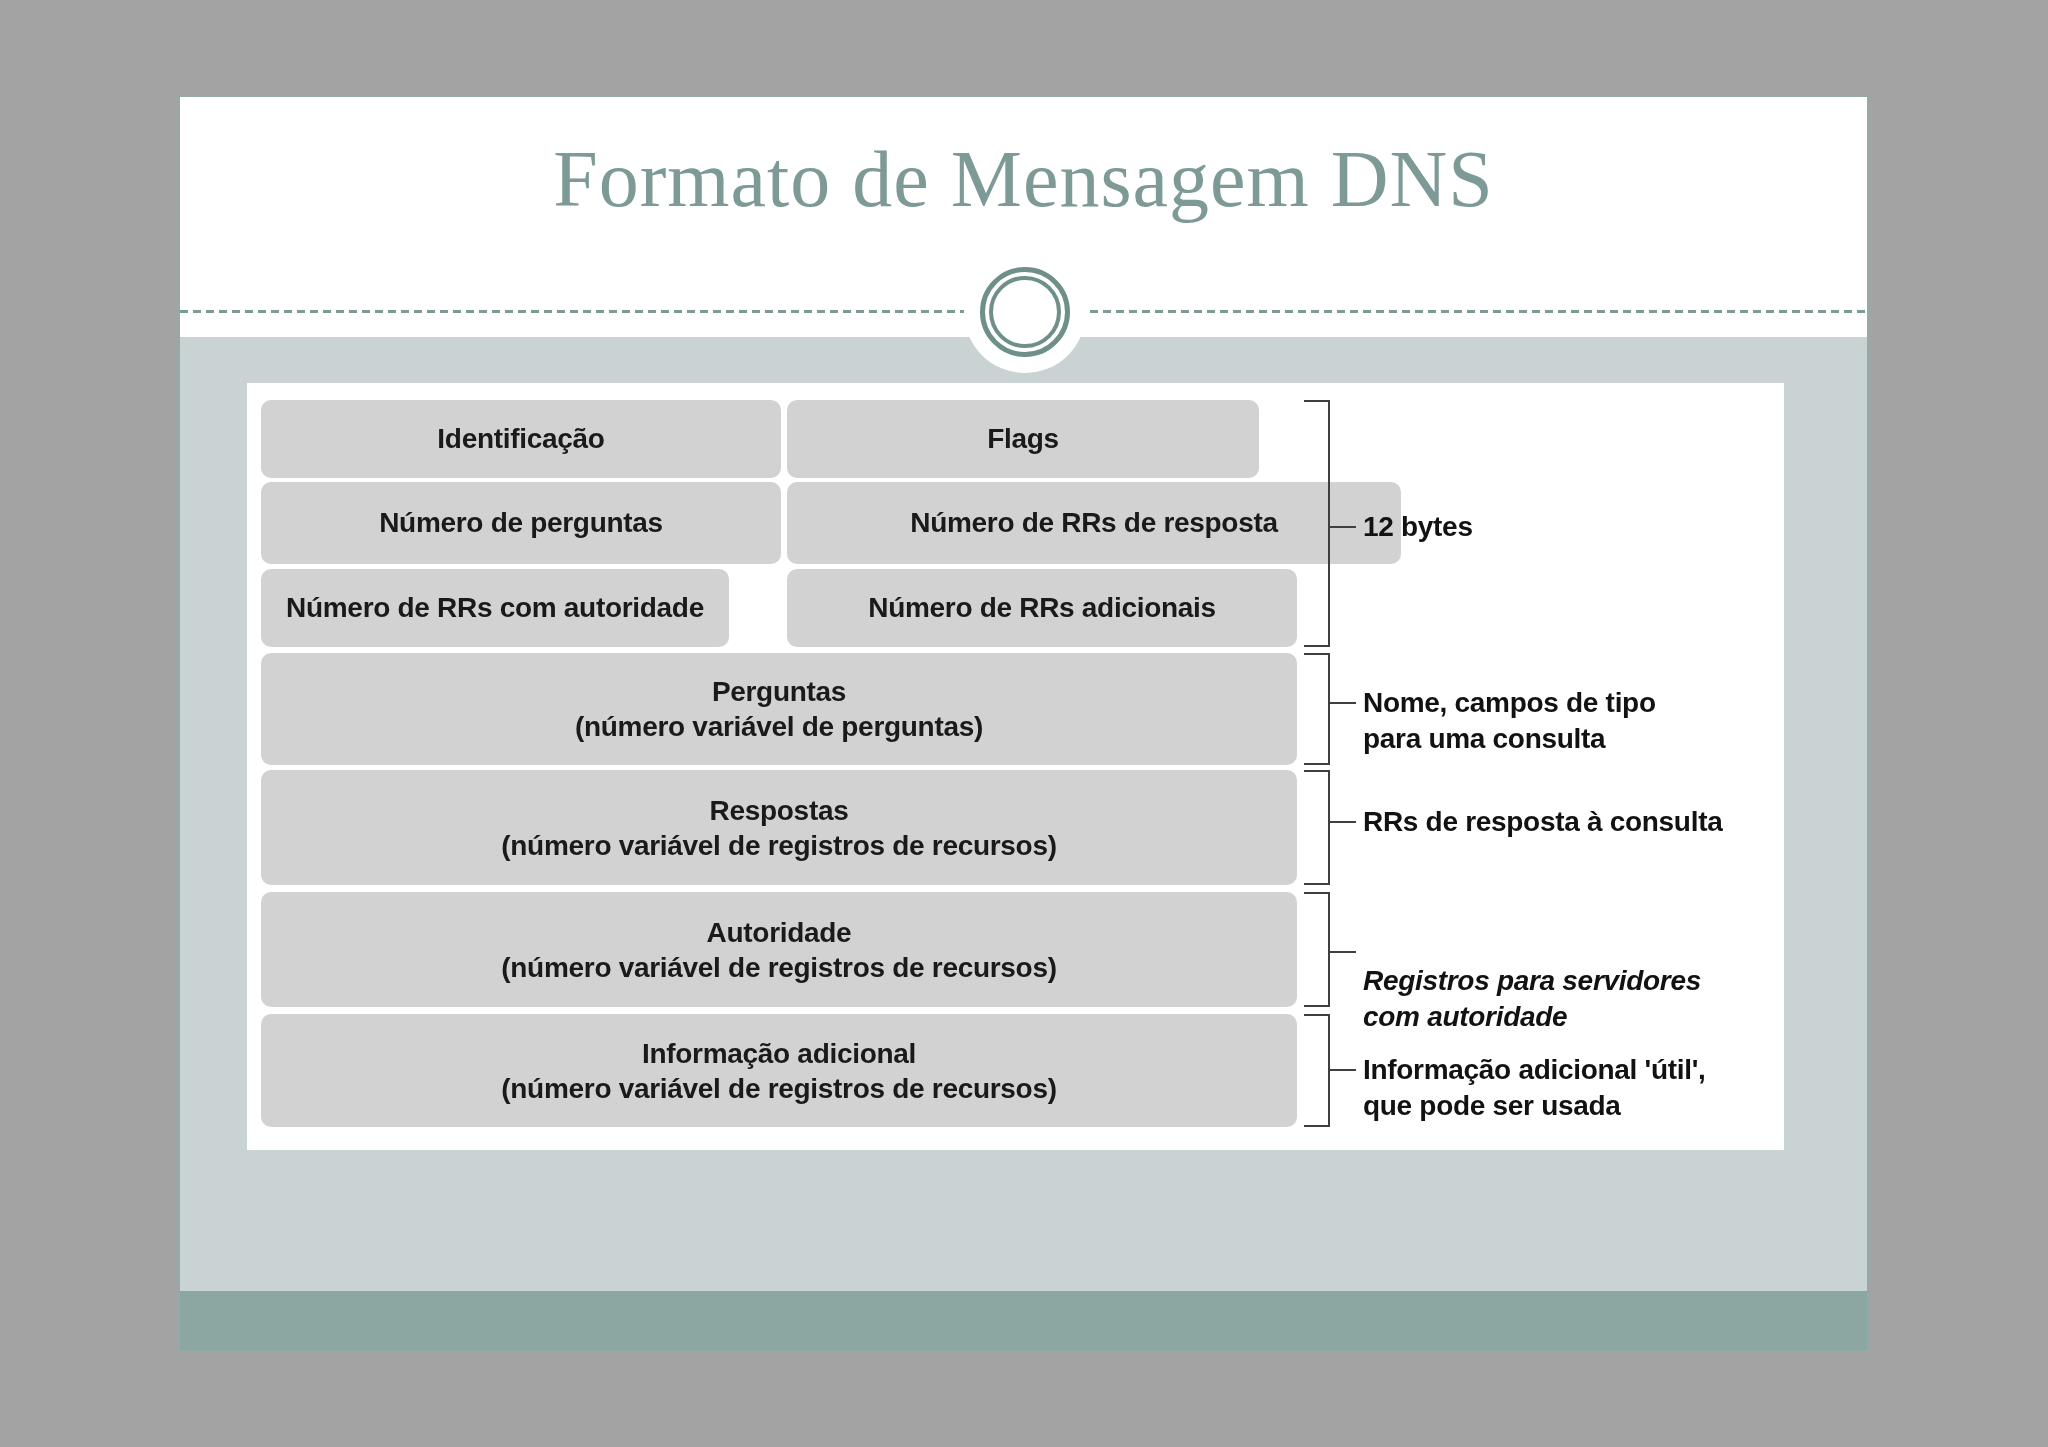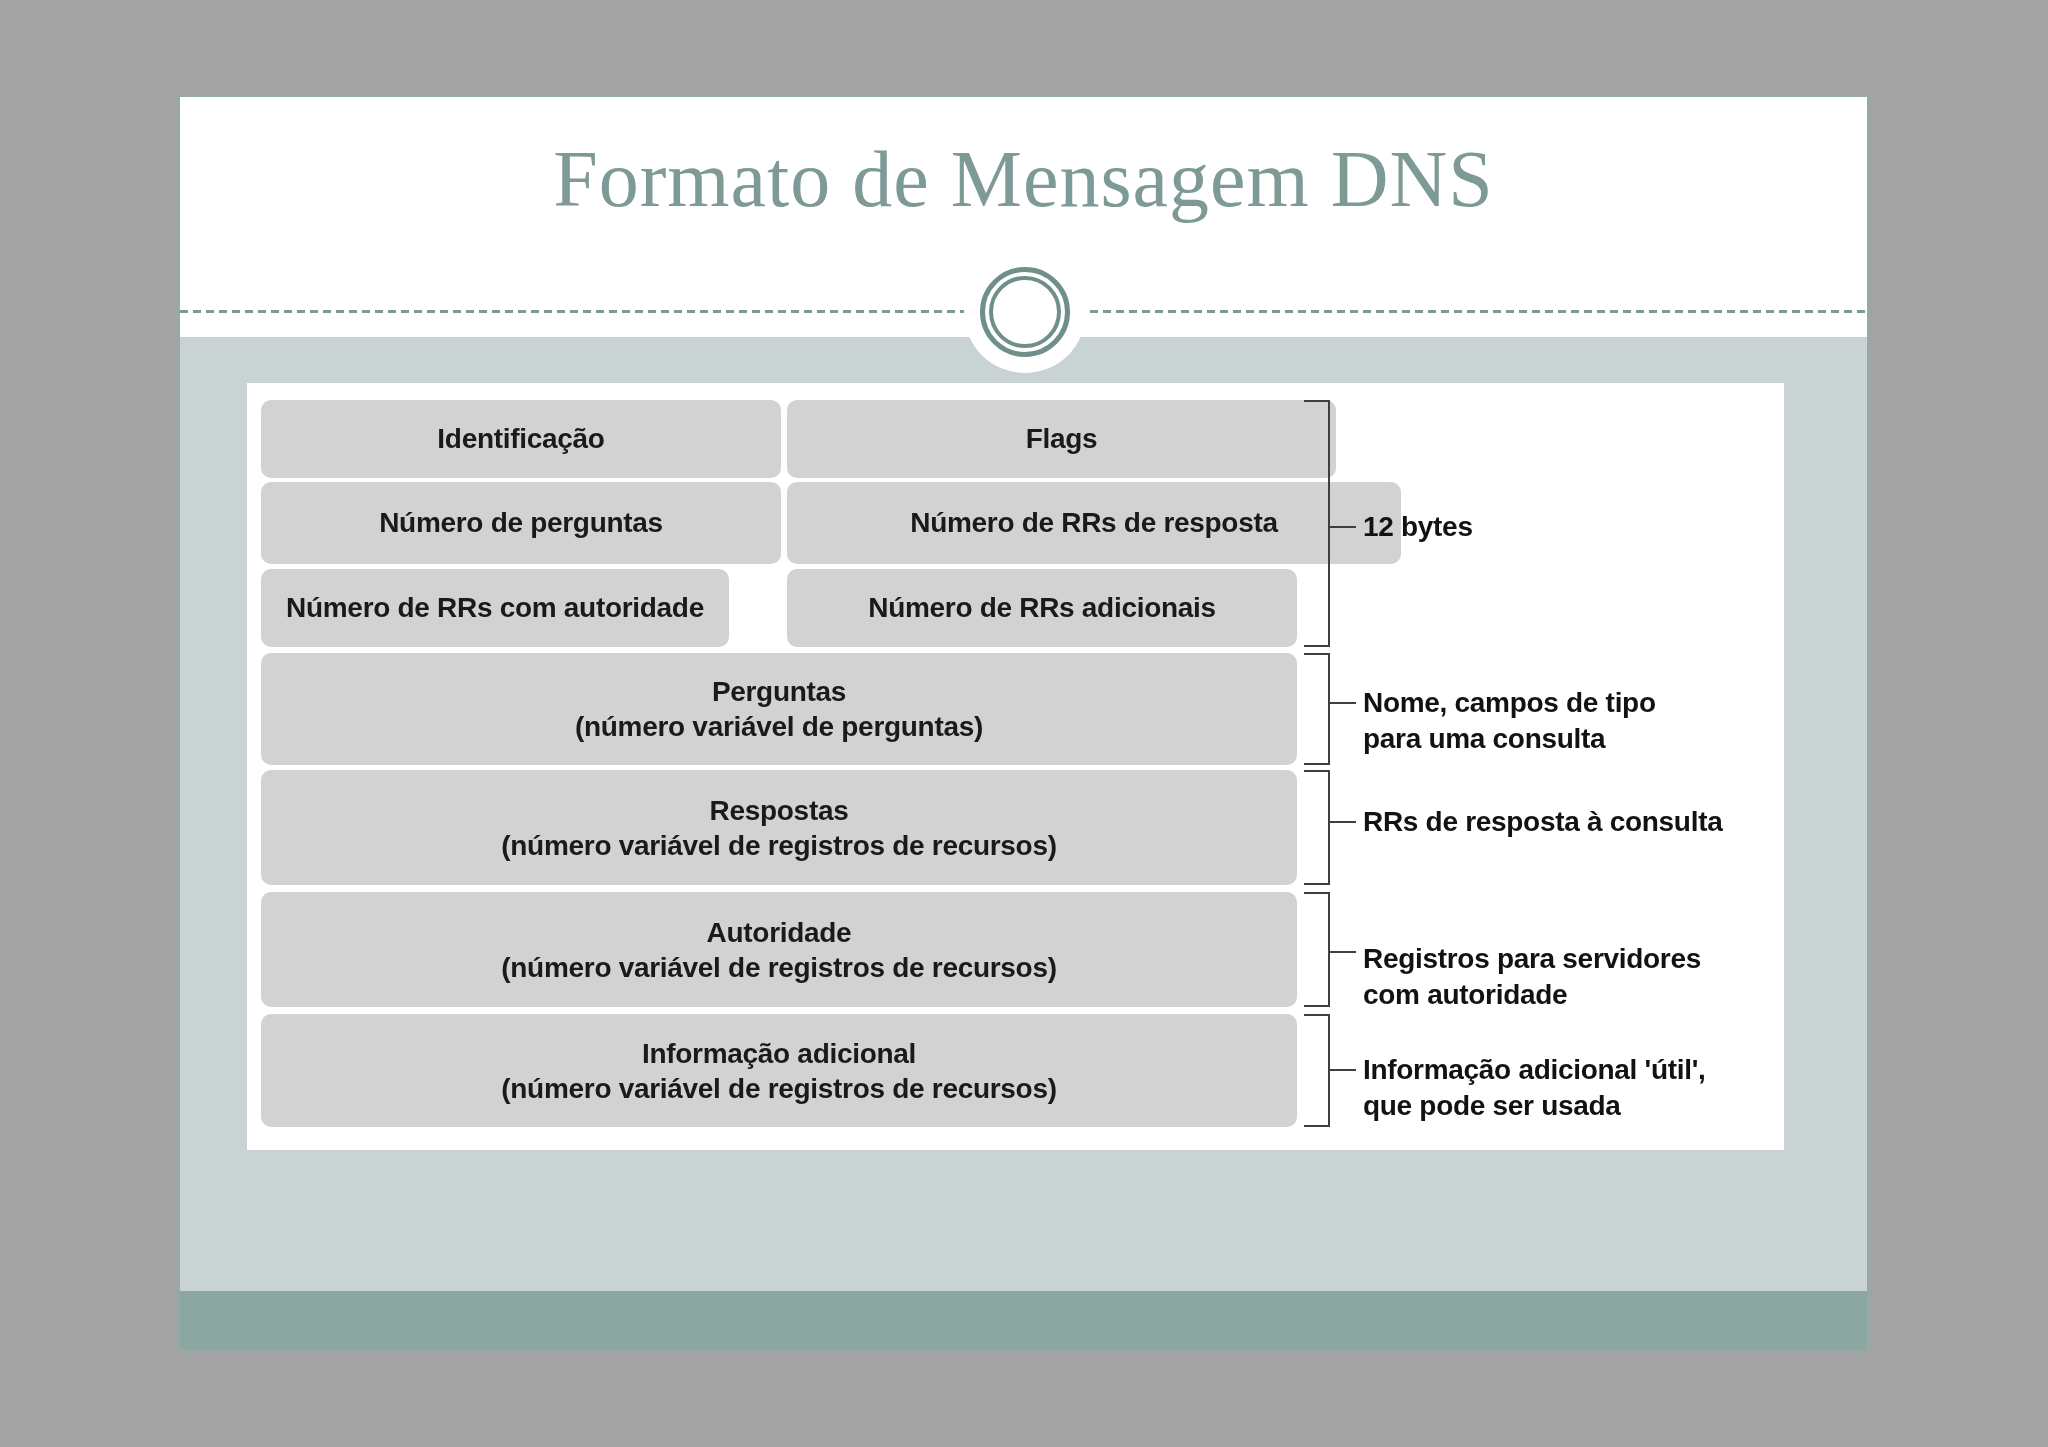--- a/index.html
+++ b/index.html
@@ -49,21 +49,21 @@
     <div class="divider"></div>
     <div class="halo"></div>
     <div class="ring-outer"></div>
     <div class="ring-inner"></div>
 
     <div class="whitebox">
 
       <div class="cell" style="left:14px;top:17px;width:520px;height:78px;">
         <span>Identificação</span>
       </div>
-      <div class="cell" style="left:540px;top:17px;width:549px;height:78px;">
+      <div class="cell" style="left:540px;top:17px;width:472px;height:78px;">
         <span>Flags</span>
       </div>
 
       <div class="cell" style="left:14px;top:99px;width:520px;height:82px;">
         <span>Número de perguntas</span>
       </div>
       <div class="cell" style="left:540px;top:99px;width:614px;height:82px;">
         <span>Número de RRs de resposta</span>
       </div>
 
@@ -114,21 +114,21 @@
       <div class="note" style="top:126px;">
         <div>12 bytes</div>
       </div>
       <div class="note" style="top:302px;">
         <div>Nome, campos de tipo</div>
         <div>para uma consulta</div>
       </div>
       <div class="note" style="top:421px;">
         <div>RRs de resposta à consulta</div>
       </div>
-      <div class="note" style="top:558px;">
+      <div class="note" style="top:580px;font-style:italic;">
         <div>Registros para servidores</div>
         <div>com autoridade</div>
       </div>
       <div class="note" style="top:669px;">
         <div>Informação adicional 'útil',</div>
         <div>que pode ser usada</div>
       </div>
 
     </div>
 

